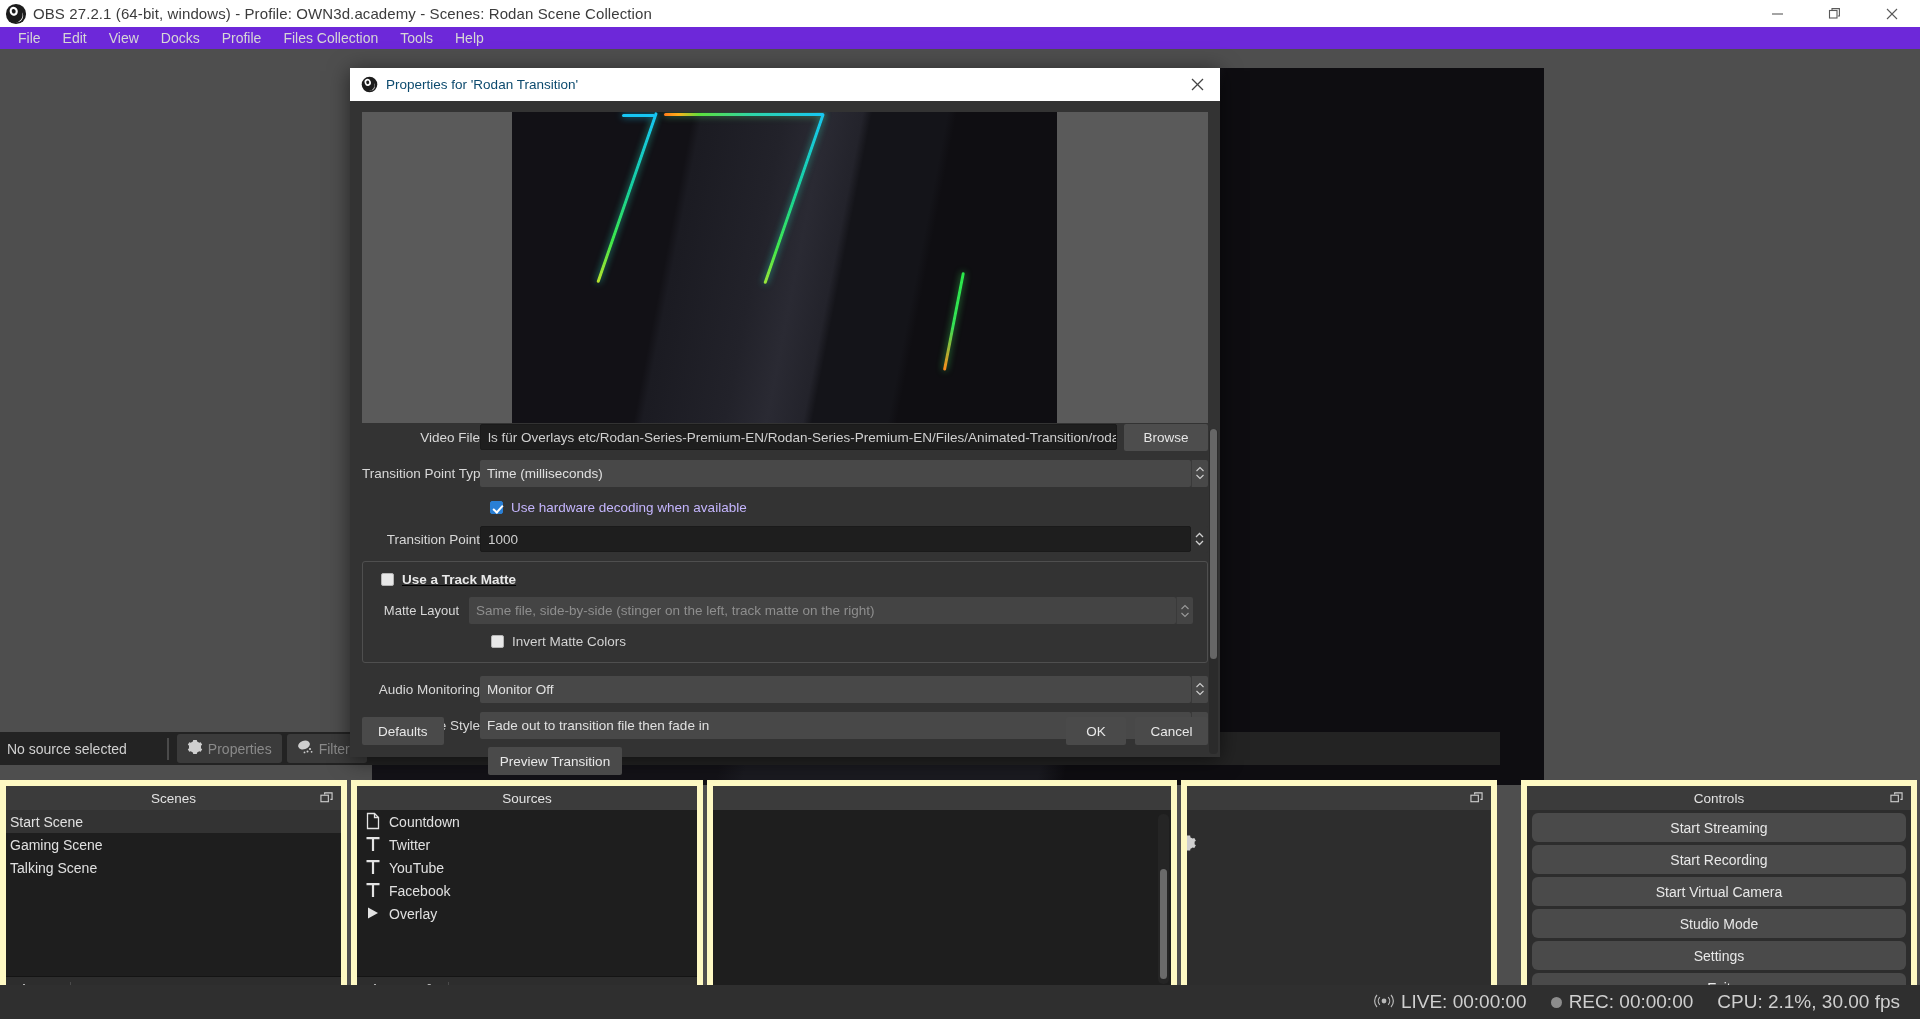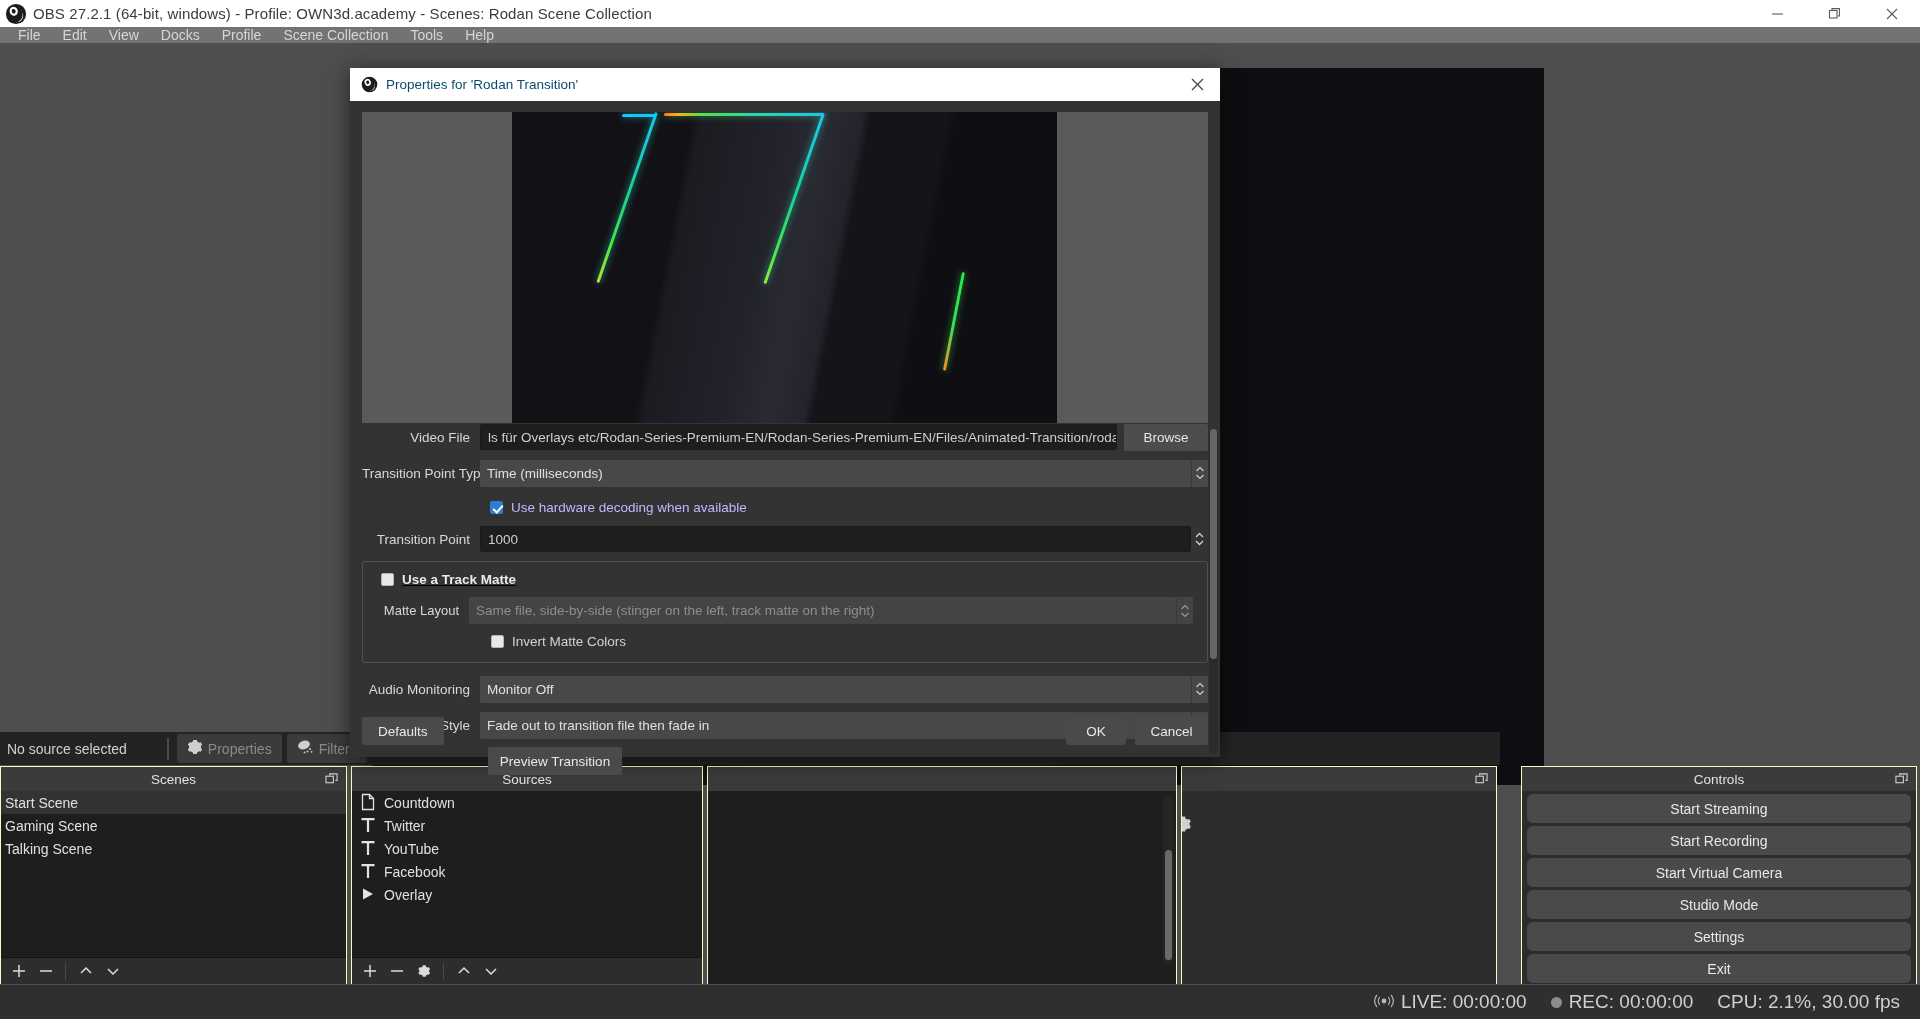--- a/index.html
+++ b/index.html
@@ -23,22 +23,22 @@
   }
   .win-btns { position: absolute; right: 0; top: 0; height: 27px; display: flex; }
   .win-btn {
     width: 57px; height: 27px; display: flex; align-items: center; justify-content: center;
     color: #5a5a5a;
   }
   .win-btn svg { display: block; }
 
   
   .menubar {
-    position: absolute; left: 0; top: 27px; width: 1920px; height: 16px;
-    background: #737373; display: flex; align-items: center; padding-left: 7px;
+    position: absolute; left: 0; top: 27px; width: 1920px; height: 22px;
+    background: #6d28d9; display: flex; align-items: center; padding-left: 7px;
   }
   .menu-item {
     font-size: 14px; color: #d6d6d6; padding: 3px 11px; white-space: nowrap;
   }
 
   
   .workarea {
     position: absolute; left: 0; top: 53px; width: 1920px; height: 932px;
     background: #4e4e4e;
   }
@@ -64,22 +64,22 @@
   }
   .sep-v { width: 2px; height: 22px; background: #4a4a4a; margin: 0 8px 0 40px; }
   .tool-btn {
     height: 29px; background: #3b3b3b; border-radius: 3px;
     display: flex; align-items: center; gap: 5px; padding: 0 10px; margin-right: 5px;
     color: #9e9e9e; font-size: 14px; white-space: nowrap;
   }
   .tool-btn.disabled { color: #8a8a8a; }
 
   .dock {
-    position: absolute; top: 34px; background: #1e1e1e;
-    border: 1px solid #fef9c3;
+    position: absolute; top: 48px; background: #1e1e1e;
+    border: 6px solid #fef9c3;
   }
   .dock-title {
     height: 24px; background: #3b3b3b; color: #e2e2e2; font-size: 13.5px;
     display: flex; align-items: center; justify-content: center; position: relative;
   }
   .dock-title .float-ico {
     position: absolute; right: 8px; top: 50%; transform: translateY(-50%);
     width: 13px; height: 13px; color: #cfcfcf;
   }
   .dock-body { background: #1e1e1e; position: relative; overflow: hidden; }
@@ -167,21 +167,21 @@
       #121116 0%, #121116 30%,
       #1b1b22 31.5%, #22222a 45%, #2a2a33 52%, #23232b 58%,
       #141419 59.5%, #141419 72%,
       #0f0e12 73.5%, #0f0e12 100%);
   }
   .neon { position: absolute; border-radius: 2px; }
 
   .form { position: absolute; left: 0; top: 322px; width: 870px; }
   .frow { display: flex; align-items: center; height: 28px; margin-bottom: 8px; padding: 0 12px; }
   .flabel {
-    width: 118px; flex: 0 0 auto; text-align: right; padding-right: 10px;
+    width: 118px; flex: 0 0 auto; text-align: right; 
     font-size: 13.5px; color: #d8d8d8; white-space: nowrap;
   }
   .finput {
     flex: 1 1 auto; height: 26px; background: #1e1e1e; border: 1px solid #1a1a1a;
     color: #cfcfcf; font-size: 13.5px; display: flex; align-items: center;
     padding: 0 7px; border-radius: 2px; overflow: hidden; white-space: nowrap;
   }
   .fcombo {
     flex: 1 1 auto; height: 27px; background: #484848; border-radius: 2px;
     color: #e0e0e0; font-size: 13.5px; display: flex; align-items: center;
@@ -287,21 +287,21 @@
       </div>
     </div>
   </div>
 
   <div class="menubar">
     <div class="menu-item">File</div>
     <div class="menu-item">Edit</div>
     <div class="menu-item">View</div>
     <div class="menu-item">Docks</div>
     <div class="menu-item">Profile</div>
-    <div class="menu-item">Scene Collection</div>
+    <div class="menu-item">Files Collection</div>
     <div class="menu-item">Tools</div>
     <div class="menu-item">Help</div>
   </div>
 
   <div class="workarea">
     <div class="preview-canvas">
       <div class="sheen"></div>
     </div>
   </div>
 

